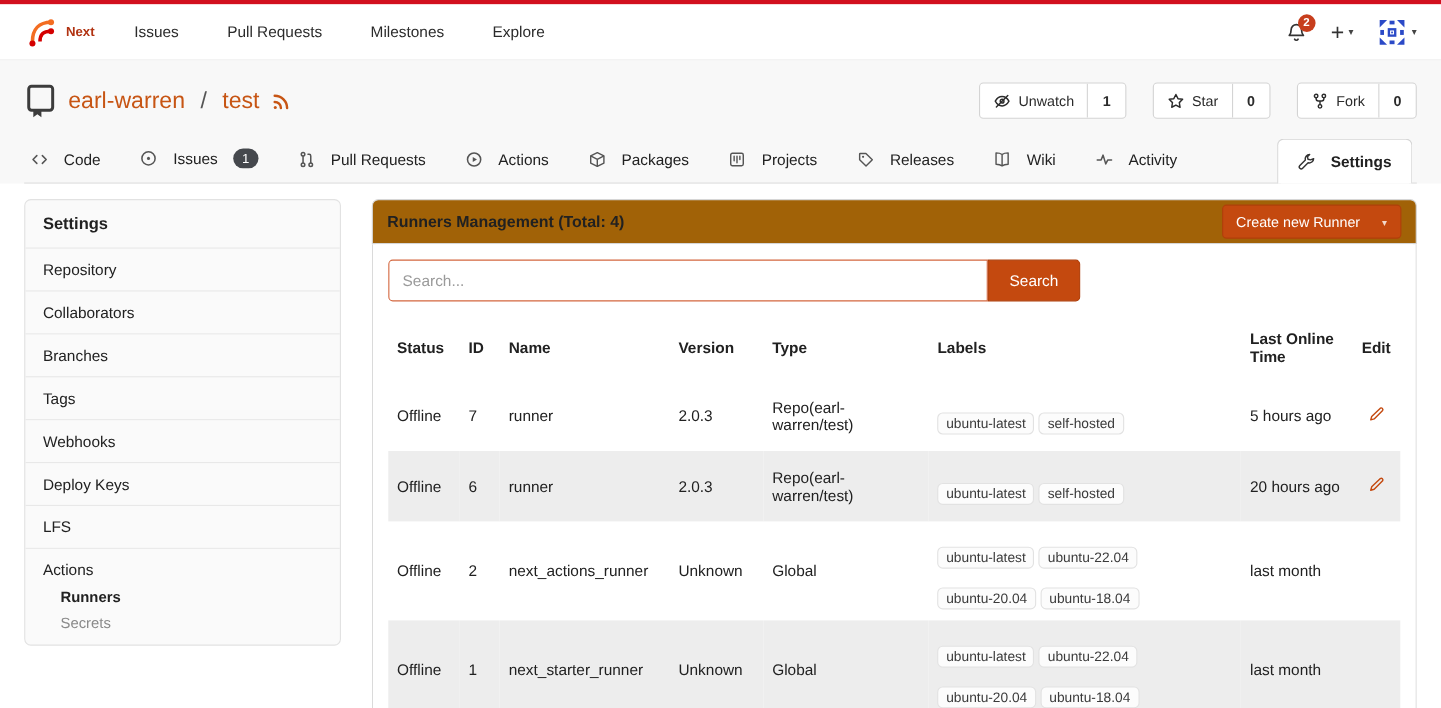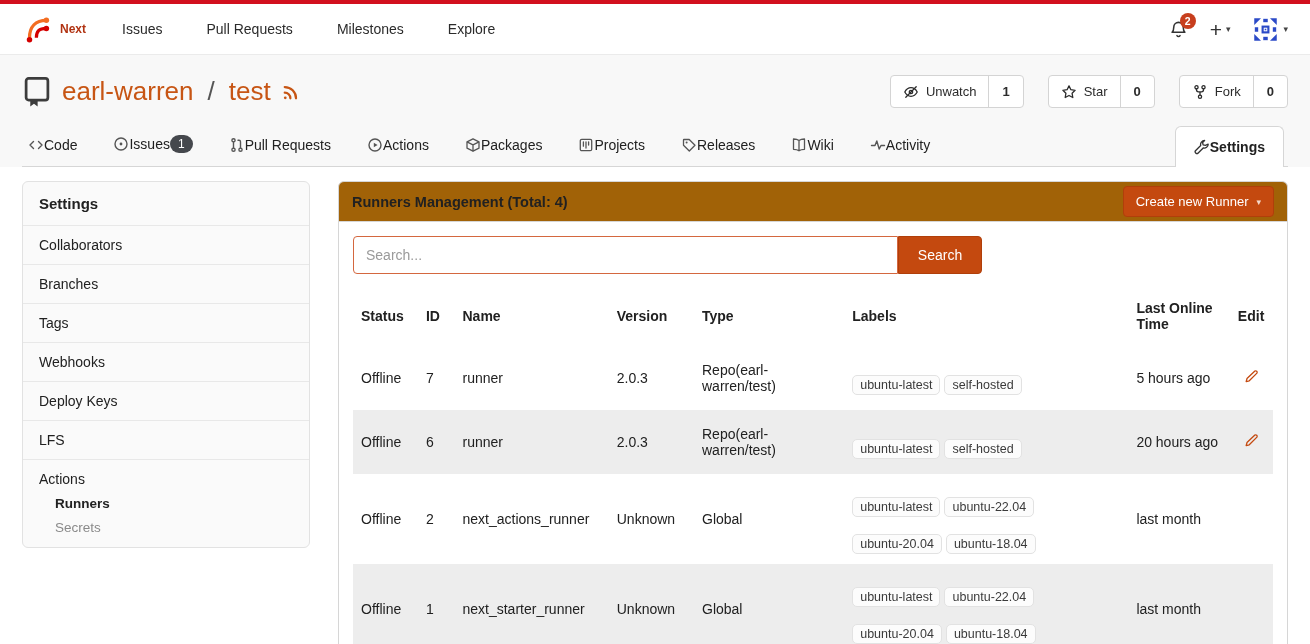--- a/index.html
+++ b/index.html
@@ -27,39 +27,39 @@
     width:16px; height:16px; display:flex; align-items:center; justify-content:center;
   }
   .plus-group,.avatar-group { display:flex; align-items:center; gap:4px; cursor:pointer; }
   .plus-glyph { font-size:21px; color:#333; line-height:1; }
   .caret { font-size:9px; color:#444; }
   .avatar { width:27px; height:27px; border-radius:3px; display:block; }
 
   
   .repo-section { background:#f8f8f8; padding:20px 22px 0; }
   .repo-title-row { display:flex; align-items:center; }
-  .repo-title { display:flex; align-items:center; gap:10px; font-size:26px; }
+  .repo-title { display:flex; align-items:center; gap:10px; font-size:21px; }
   .repo-owner,.repo-name { color:#c75514; cursor:pointer; }
   .repo-sep { color:#555; margin:0 4px; }
   .repo-buttons { margin-left:auto; display:flex; gap:24px; }
   .btn-group {
     display:flex; background:#fff; border:1px solid #d4d4d4; border-radius:4px;
     overflow:hidden; height:33px; font-size:13px; color:#2b2b2b;
   }
   .btn-main { display:flex; align-items:center; gap:7px; padding:0 12px; cursor:pointer; }
   .btn-count {
     display:flex; align-items:center; padding:0 13px; border-left:1px solid #d4d4d4;
     font-weight:600; cursor:pointer;
   }
   .tabs-row {
     display:flex; align-items:flex-end; gap:32px; margin-top:16px;
     border-bottom:1px solid #d6d6d6; padding:0 4px;
   }
   .tab {
-    display:flex; align-items:center; gap:0; padding:11px 2px 13px;
+    display:flex; align-items:center; gap:14px; padding:11px 2px 13px;
     color:#212121; font-size:14px; cursor:pointer; white-space:nowrap;
   }
   .tab .ticon { color:#555; display:flex; }
   .tab-badge {
     background:#45484d; color:#fff; font-size:12px; border-radius:10px;
     padding:1px 8px; line-height:16px;
   }
   .tab-active {
     margin-left:auto; background:#fff; border:1px solid #d6d6d6; border-bottom:none;
     border-radius:6px 6px 0 0; padding:12px 18px; margin-bottom:-1px; font-weight:600;
@@ -80,21 +80,21 @@
 
   .main { flex:1; min-width:0; }
   .panel-header {
     display:flex; justify-content:space-between; align-items:center;
     background:#a16207; border:1px solid #d6d6d6; border-radius:6px 6px 0 0;
     padding:4px 13px; min-height:40px;
   }
   .panel-title { font-weight:700; font-size:14.5px; }
   .btn-primary {
     background:#c4490f; color:#fff; border:1px solid #b03f0a; border-radius:4px;
-    padding:7px 12px; font-size:13px; cursor:pointer; display:flex; align-items:center; gap:8px;
+    padding:7px 12px; font-size:13px; cursor:pointer; display:flex; align-items:center; gap:20px;
   }
   .btn-primary .caret { color:#f3d9cc; }
   .panel-body {
     border:1px solid #d6d6d6; border-top:none; border-radius:0 0 6px 6px;
     background:#fff; padding:14px;
   }
   .search-row { display:flex; margin-bottom:12px; }
   .search-input {
     width:545px; height:38px; border:1.5px solid #d4673f; border-radius:4px 0 0 4px;
     padding:0 12px; font-size:14px; outline:none; color:#212121;
@@ -337,20 +337,21 @@
           </svg>
       </span>
       <span>Settings</span>
     </span>
   </div>
 </div>
 
 <div class="content">
   <div class="sidebar">
     <div class="side-header">Settings</div>
+    <div class="side-item">Repository</div>
     <div class="side-item">Collaborators</div>
     <div class="side-item">Branches</div>
     <div class="side-item">Tags</div>
     <div class="side-item">Webhooks</div>
     <div class="side-item">Deploy Keys</div>
     <div class="side-item">LFS</div>
     <div class="side-group">
       <div class="side-group-label">Actions</div>
       <div class="side-sub active">Runners</div>
       <div class="side-sub muted">Secrets</div>

